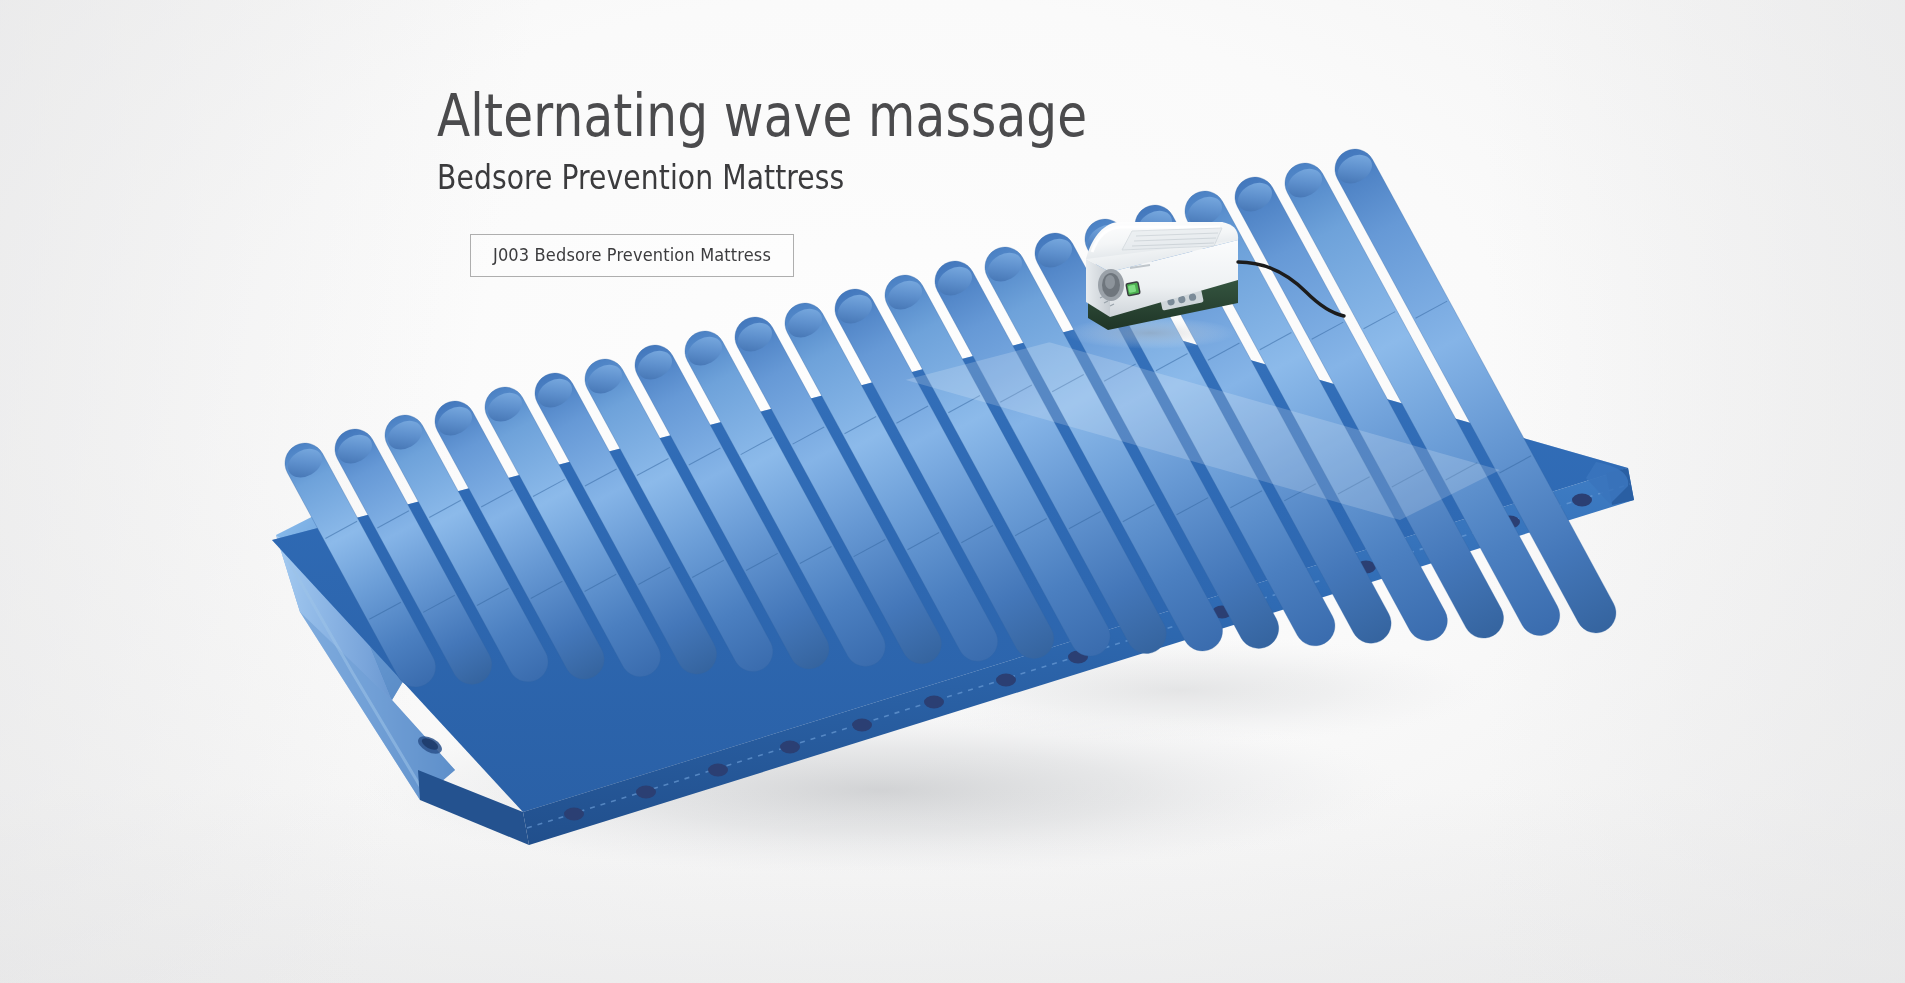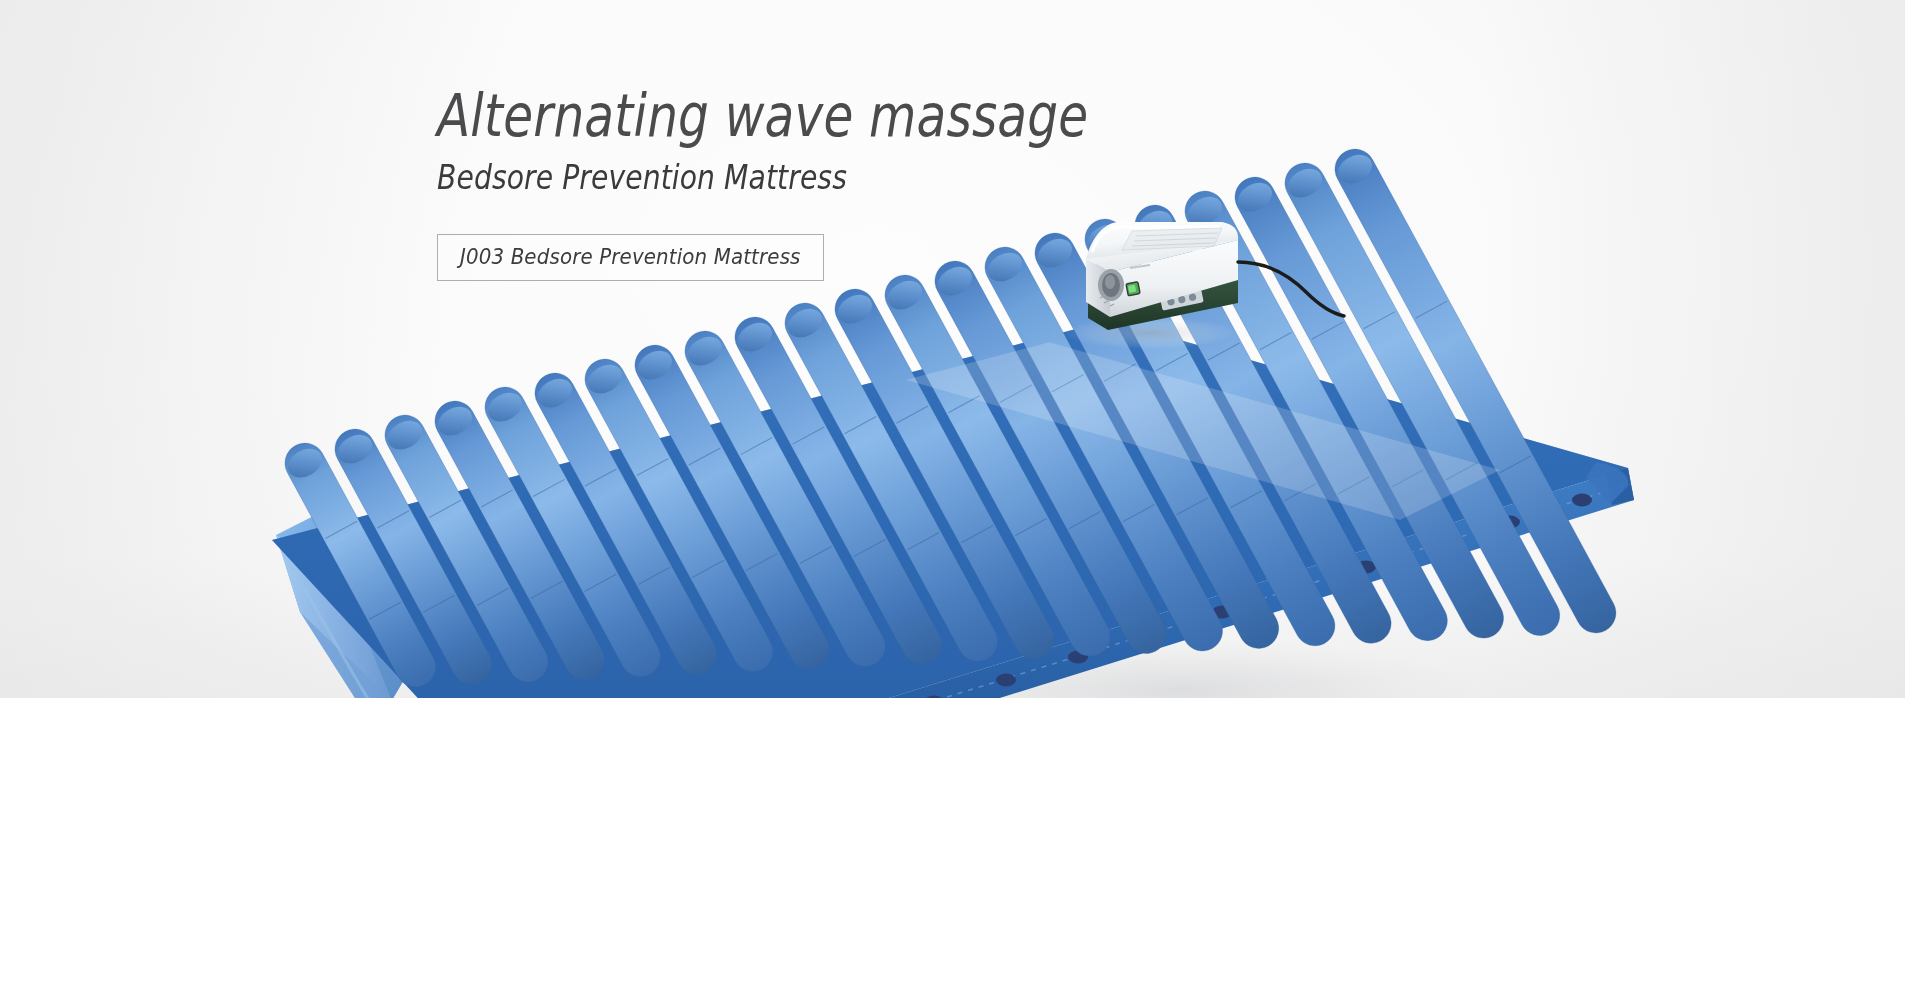--- a/index.html
+++ b/index.html
@@ -8,25 +8,24 @@
   html, body {
     width: 1905px;
     height: 983px;
     overflow: hidden;
     font-family: "Liberation Sans", sans-serif;
   }
 
   .banner {
     position: relative;
     width: 1905px;
-    height: 698px;
+    height: 983px;
     overflow: hidden;
     background:
       radial-gradient(ellipse 1500px 900px at 46% 38%, #fdfdfd 0%, #fafafa 42%, #f3f3f3 74%, #eeeeee 100%);
-    font-style: italic;
   }
 
   
   .bg-vignette {
     position: absolute;
     inset: 0;
     background:
       linear-gradient(100deg, rgba(228,228,229,0.55) 0%, rgba(255,255,255,0) 26%),
       linear-gradient(270deg, rgba(230,230,231,0.5) 0%, rgba(255,255,255,0) 22%),
       linear-gradient(0deg,  rgba(228,228,229,0.45) 0%, rgba(255,255,255,0) 20%);
@@ -63,27 +62,28 @@
     transform: scaleX(0.95);
     transform-origin: left center;
   }
   .model-btn {
     display: inline-block;
     margin-top: 38px;
     padding: 11px 22px 12px 22px;
     border: 1px solid #aeaeae;
     background: rgba(255,255,255,0.25);
     font-family: "DejaVu Sans Condensed", "Liberation Sans Narrow", "Liberation Sans", sans-serif;
-    font-size: 22px;
+    font-size: 18px;
     font-weight: 400;
     color: #3c3c3e;
     letter-spacing: 0.15px;
     white-space: nowrap;
     cursor: pointer;
     line-height: 1;
+    margin-left: 33px;
   }
 
   
   .scene {
     position: absolute;
     left: 0; top: 0;
     width: 1905px; height: 983px;
     pointer-events: none;
   }
   .scene svg { display: block; width: 1905px; height: 983px; }

